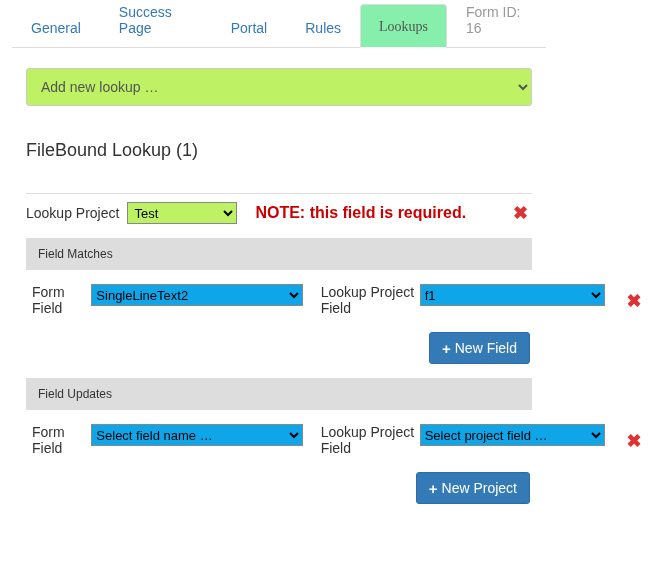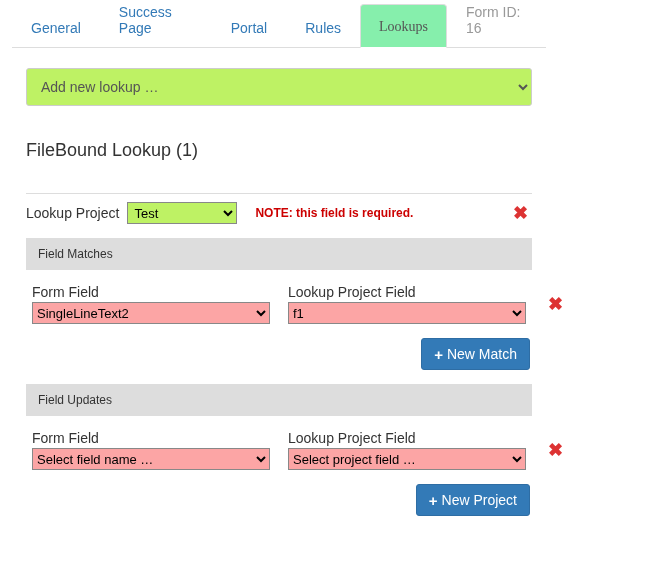--- a/index.html
+++ b/index.html
@@ -74,21 +74,21 @@
   }
   select.small {
     height: 22px;
     border: 1px solid #888;
     background: #bef264;
     font-size: 13px;
     padding: 0 2px;
   }
   .note {
     color: #cc0000;
-    font-size: 12px;
+    font-size: 16px;
     font-weight: bold;
     margin-left: 10px;
   }
   .delete-x {
     margin-left: auto;
     color: #dd3333;
     font-weight: bold;
     font-size: 18px;
     cursor: pointer;
     line-height: 1;
@@ -105,32 +105,32 @@
     margin-bottom: 14px;
   }
   .field-row {
     display: flex;
     align-items: flex-end;
     gap: 18px;
     padding: 0 6px;
   }
   .field-col {
     display: flex;
-    flex-direction: column;
+    flex-direction: row;
   }
   .field-col label {
     font-size: 14px;
     color: #333;
     margin-bottom: 2px;
   }
   .field-col select {
     width: 238px;
     height: 22px;
     border: 1px solid #888;
-    background: #fca5a5;
+    background: #0ea5e9;
     font-size: 13px;
   }
   .row-delete {
     margin-left: auto;
     align-self: center;
   }
   .btn-row {
     display: flex;
     justify-content: flex-end;
     margin-top: 14px;
@@ -201,21 +201,21 @@
           <select>
             <option>f1</option>
           </select>
         </div>
         <span class="delete-x row-delete">✖</span>
       </div>
 
       <div class="btn-row">
         <button class="btn">
           <span class="plus-icon">+</span>
-          <span>New Match</span>
+          <span>New Field</span>
         </button>
       </div>
     </div>
 
     
     <div class="subsection">
       <div class="subheader">Field Updates</div>
 
       <div class="field-row">
         <div class="field-col">

